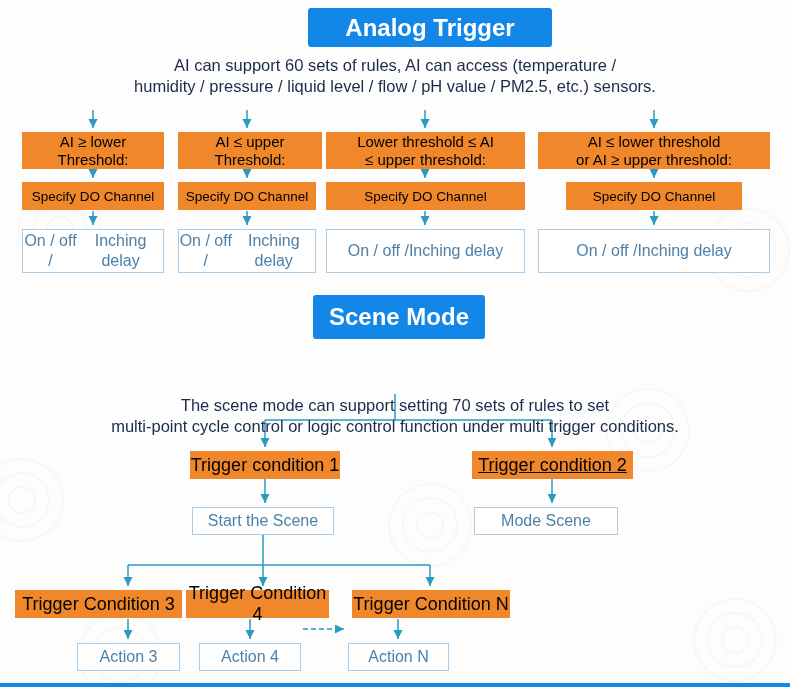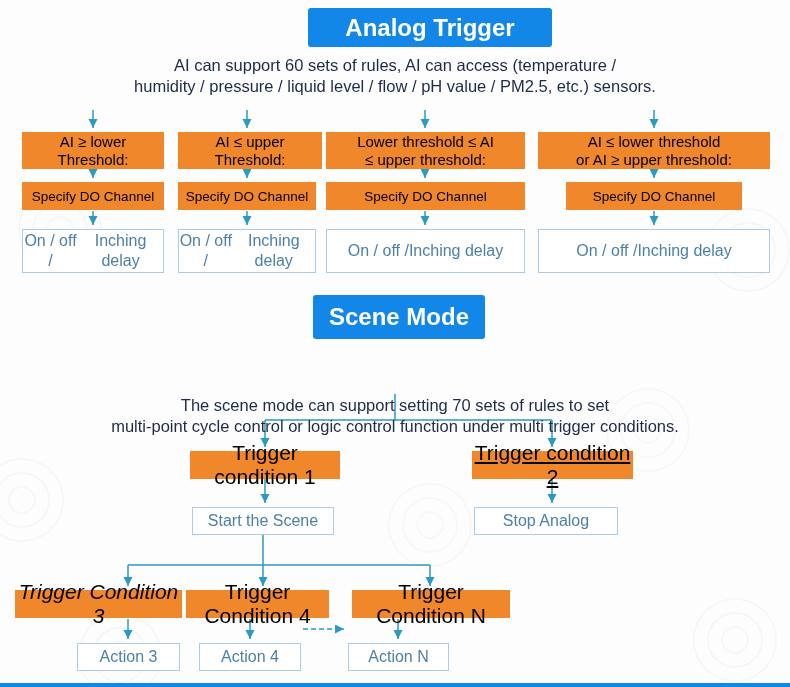--- a/index.html
+++ b/index.html
@@ -30,21 +30,21 @@
   .desc{
     position:absolute; left:0; width:790px; text-align:center;
     color:#1c2b4a; font-size:16.5px; font-weight:500; line-height:21px;
   }
   .orange{
     position:absolute; background:#f0872b; color:#000000; text-align:center;
     display:flex; flex-direction:column; align-items:center; justify-content:center;
   }
   .cond{ font-size:15px; line-height:17.5px; padding:0 3px; }
   .dobox{ font-size:13.5px; }
-  .trig{ font-size:21px; }
+  .trig{ font-size:18px; }
   .outline{
     position:absolute; background:#ffffff; border:1px solid #a9cde9; color:#4d80a8;
     text-align:center; display:flex; flex-direction:row; align-items:center; justify-content:center;
     font-size:16px; line-height:20px;
   }
 
   
   .t-analog{ left:308px; top:8px;  width:244px; height:39px; }
   .d-analog{ top:55px; }
   .c1{ left:22px;  top:132px; width:142px; height:37px; }
@@ -60,21 +60,21 @@
   .o3{ left:326px; top:229px; width:199px; height:44px; }
   .o4{ left:538px; top:229px; width:232px; height:44px; }
 
   
   .t-scene{ left:313px; top:295px; width:172px; height:44px; }
   .d-scene{ top:355px;margin-top:40px; }
   .tc1{ left:190px; top:451px; width:150px; height:28px; }
   .tc2{ left:472px; top:451px; width:161px; height:28px;text-decoration:underline; }
   .start{ left:192px; top:507px; width:142px; height:28px; }
   .stop{  left:474px; top:507px; width:144px; height:28px; }
-  .tc3{ left:15px;  top:590px; width:167px; height:28px;font-style:italic; }
+  .tc3{ left:15px;  top:590px; width:167px; height:28px; }
   .tc4{ left:186px; top:590px; width:143px; height:28px; }
   .tcn{ left:352px; top:590px; width:158px; height:28px; }
   .a3{ left:77px;  top:643px; width:103px; height:28px; }
   .a4{ left:199px; top:643px; width:102px; height:28px; }
   .an{ left:348px; top:643px; width:101px; height:28px; }
 
   .bottom-bar{ position:absolute; left:0; top:683px; width:790px; height:4px; background:#1287e7; }
 </style>
 </head>
 <body>
@@ -178,21 +178,21 @@
 
   <div class="desc d-scene">
     <div>The scene mode can support setting 70 sets of rules to set</div>
     <div>multi-point cycle control or logic control function under multi trigger conditions.</div>
   </div>
 
   <div class="orange trig tc1">Trigger condition 1</div>
   <div class="orange trig tc2">Trigger condition 2</div>
 
   <div class="outline start">Start the Scene</div>
-  <div class="outline stop">Stop Analog</div>
+  <div class="outline stop">Mode Scene</div>
 
   <div class="orange trig tc3">Trigger Condition 3</div>
   <div class="orange trig tc4">Trigger Condition 4</div>
   <div class="orange trig tcn">Trigger Condition N</div>
 
   <div class="outline a3">Action 3</div>
   <div class="outline a4">Action 4</div>
   <div class="outline an">Action N</div>
 
   <div class="bottom-bar"></div>

